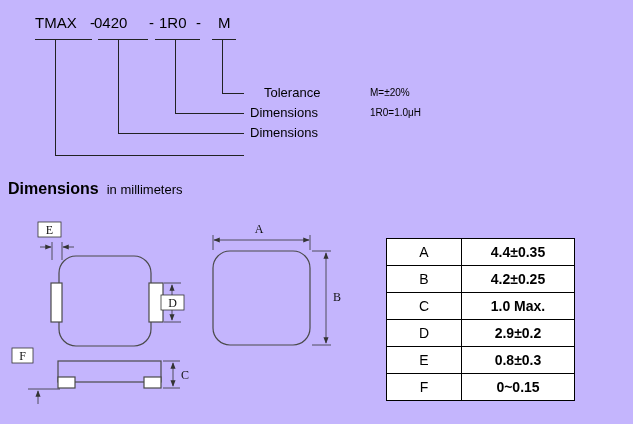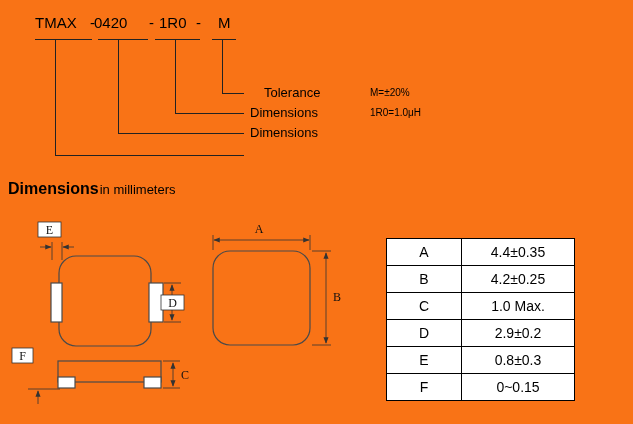--- a/index.html
+++ b/index.html
@@ -1,42 +1,42 @@
 <!DOCTYPE html>
 <html><head>
 <meta charset="utf-8">
 <style>
   html,body{margin:0;padding:0;background:#fff;}
   .canvas{
-    position:relative;width:633px;height:424px;background:#f97316;
+    position:relative;width:633px;height:424px;background:#c4b5fd;
     font-family:"Liberation Sans",sans-serif;color:#000;overflow:hidden;
   }
   
   .pn-token,.pn-sep{position:absolute;top:14px;font-size:15px;white-space:pre;}
   .pn-underline{position:absolute;top:39px;height:0;border-top:1px solid #222;}
   .callout-line{position:absolute;border-left:1px solid #222;border-bottom:1px solid #222;}
   .callout-label{position:absolute;font-size:13px;line-height:14px;}
   .code-value{position:absolute;font-size:10px;line-height:14px;}
   
   .dim-heading{position:absolute;left:8px;top:180px;font-size:16px;font-weight:bold;}
-  .dim-heading-suffix{font-size:13px;font-weight:normal;margin-left:1px;}
+  .dim-heading-suffix{font-size:13px;font-weight:normal;margin-left:8px;}
   
   .drawings{position:absolute;left:0;top:210px;width:385px;height:214px;}
   .outline{fill:none;stroke:#4a4a4a;stroke-width:1.2;}
   .outline-fill{fill:#fff;stroke:#4a4a4a;stroke-width:1.2;}
   .dimline{stroke:#333;stroke-width:0.8;fill:none;}
   .labelbox{fill:#fff;stroke:#333;stroke-width:0.8;}
   .dimlabel{font-family:"Liberation Serif",serif;font-size:12px;fill:#111;text-anchor:middle;}
   .dimlabel.start{text-anchor:start;}
   
   .dim-table{position:absolute;left:386px;top:238px;border-collapse:collapse;background:#fff;}
   .dim-table td{border:1px solid #000;text-align:center;vertical-align:middle;
     font-size:14px;padding:0;height:26px;}
   .param-cell{width:74px;font-weight:normal;}
-  .value-cell{width:112px;font-weight:normal;}
+  .value-cell{width:112px;font-weight:bold;}
 </style>
 </head>
 <body>
 
 <div class="canvas">
 
   <span class="pn-token" style="left:35px">TMAX</span>
   <span class="pn-sep" style="left:90px">-</span>
   <span class="pn-token" style="left:94px">0420</span>
   <span class="pn-sep" style="left:149px">-</span>

